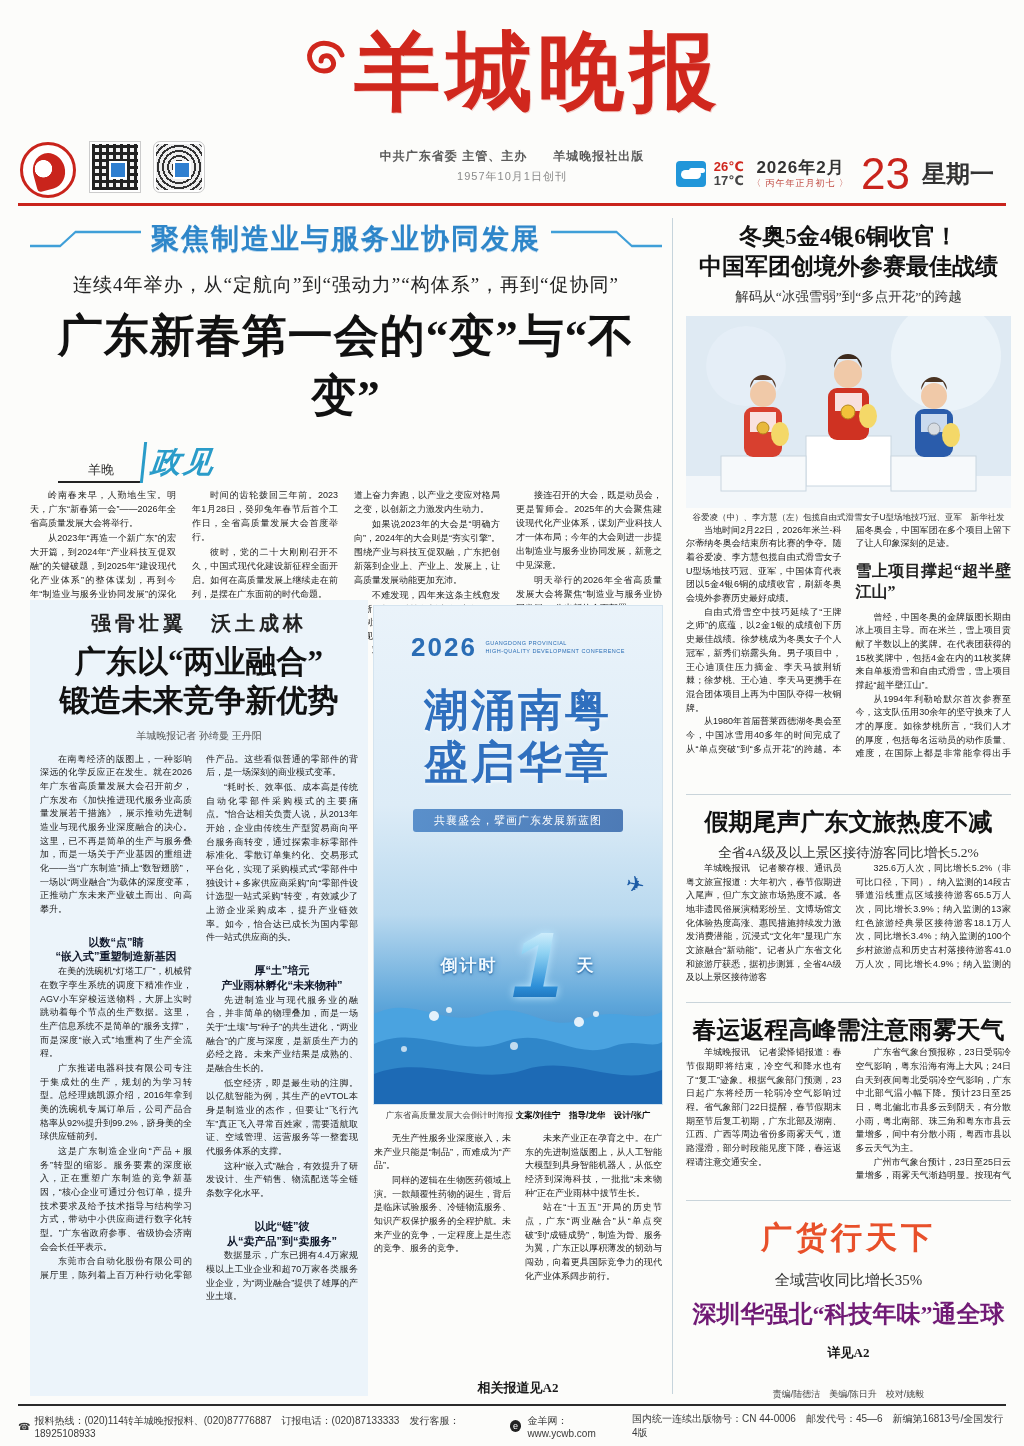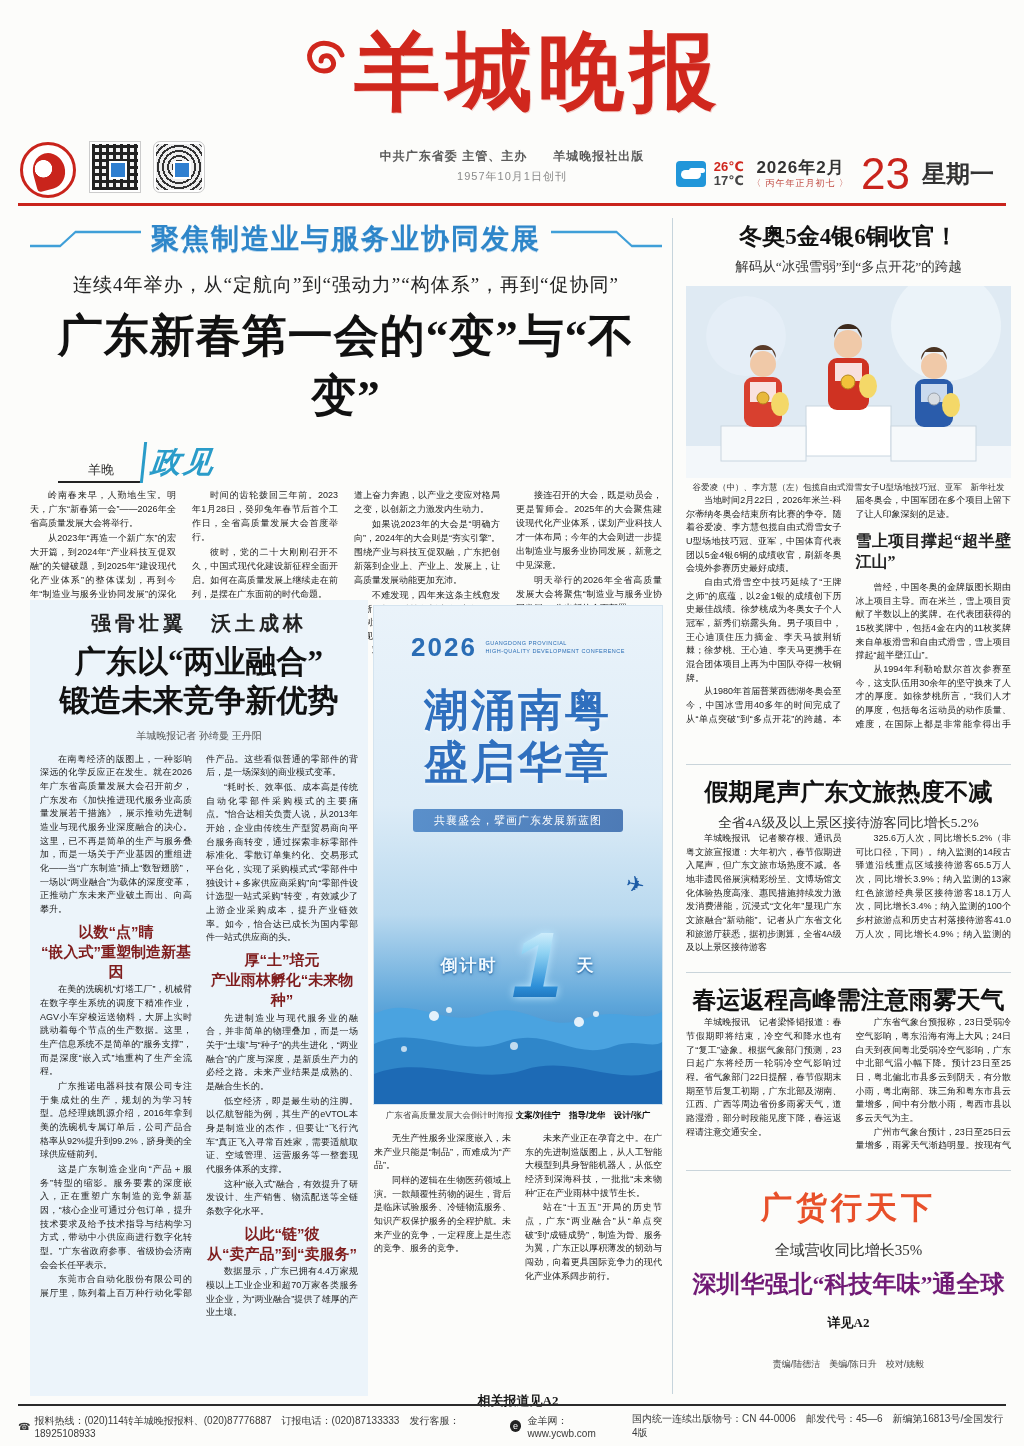--- a/index.html
+++ b/index.html
@@ -52,40 +52,40 @@
   .lead-body { columns:4; column-gap:16px; height:178px; overflow:hidden; font-size:9px; line-height:1.55; text-align:justify; color:#222; }
   .lead-body p, .colbody p { text-indent:2em; margin-bottom:1px; }
 
   
   .fusion { position:absolute; left:30px; top:600px; width:338px; height:796px; background:#ecf4fa; padding:10px 10px 8px 10px; }
   .fusion-eyebrow { text-align:center; font-size:20px; font-weight:bold; letter-spacing:4px; color:#222; font-family:"Liberation Serif","DejaVu Serif",serif; }
   .fusion-h { text-align:center; font-family:"Liberation Serif","DejaVu Serif",serif; font-size:31px; font-weight:bold; color:#111; line-height:1.25; margin-top:6px; }
   .fusion-byline { text-align:center; font-size:10px; color:#555; margin:8px 0 10px; }
   .colbody { columns:2; column-gap:14px; font-size:9px; line-height:1.52; text-align:justify; color:#222; overflow:hidden; }
   .fusion .colbody { height:618px; }
-  .bluesub { text-align:center; font-size:15px; font-weight:bold; color:#7f1d1d; line-height:1.35; margin:5px 0 8px; text-indent:0 !important; break-inside:avoid; }
+  .bluesub { text-align:center; font-size:11px; font-weight:bold; color:#0f172a; line-height:1.35; margin:18px 0 8px; text-indent:0 !important; break-inside:avoid; }
 
   
   .centercol { position:absolute; left:374px; top:606px; width:288px; height:790px; }
   .poster { position:relative; width:288px; height:498px; background:linear-gradient(180deg,#eaf3fa 0%,#ddecf7 40%,#b9d9ef 62%,#5ea6da 80%,#1e69b2 100%); overflow:hidden; box-shadow:0 0 0 1px #d5e4ef; }
   .poster-head { text-align:center; margin-top:26px; color:#2a6db5; }
   .poster-year { font-size:26px; font-weight:bold; letter-spacing:2px; display:inline-block; vertical-align:middle; }
   .poster-en { display:inline-block; vertical-align:middle; text-align:left; font-size:5.5px; letter-spacing:.5px; margin-left:4px; line-height:1.4; }
   .poster-cn { font-size:17px; font-weight:bold; letter-spacing:3px; margin-top:2px; }
   .poster-big { text-align:center; font-size:44px; font-weight:bold; color:#2f6fbe; letter-spacing:3px; line-height:1.18; margin-top:22px; font-family:"Liberation Serif","DejaVu Serif",serif; text-shadow:0 2px 3px #ffffffaa; }
   .poster-pill { width:210px; margin:20px auto 0; background:linear-gradient(90deg,#3a79c0cc,#2b5fa6cc); color:#fff; font-size:11px; letter-spacing:1px; text-align:center; padding:4px 8px; border-radius:3px; }
   .poster-plane { position:absolute; right:18px; top:266px; font-size:22px; color:#1d5ca6; transform:rotate(12deg); }
   .countdown { position:absolute; left:0; top:318px; width:100%; display:flex; align-items:center; justify-content:center; gap:14px; color:#f2faff; text-shadow:0 0 6px #2c7cc0, 0 1px 2px #18528c; }
   .cd-label { font-size:17px; font-weight:bold; letter-spacing:2px; }
   .cd-num { font-size:92px; font-weight:bold; font-style:italic; line-height:.9; background:linear-gradient(180deg,#e9f8ff 0%,#8fd2f2 35%,#2d8fd8 75%,#1565ad 100%); -webkit-background-clip:text; background-clip:text; color:transparent; text-shadow:none; filter:drop-shadow(0 0 4px #bfe9ff); }
   .waves { position:absolute; bottom:0; left:0; width:100%; height:150px; }
   .poster-cap { font-size:8.5px; color:#444; margin:6px 0 10px; text-align:center; }
   .poster-cap b { color:#111; }
   .centercol .colbody { height:236px; }
-  .related { text-align:center; font-weight:bold; font-size:13px; font-family:"Liberation Serif","DejaVu Serif",serif; margin-top:24px; }
+  .related { text-align:center; font-weight:bold; font-size:13px; font-family:"Liberation Serif","DejaVu Serif",serif; margin-top:11px; }
 
   
   .rightcol { position:absolute; left:686px; top:222px; width:325px; }
   .r-h1 { text-align:center; font-family:"Liberation Serif","DejaVu Serif",serif; font-size:23px; font-weight:bold; line-height:1.3; color:#111; }
   .r-deck { text-align:center; font-size:13.5px; color:#333; margin-top:6px; font-family:"Liberation Serif","DejaVu Serif",serif; }
   .photo { position:relative; width:325px; height:192px; margin-top:10px; overflow:hidden; background:linear-gradient(180deg,#e9f1f8,#cfdde9); }
   .photo-cap { font-size:8.5px; color:#333; margin-top:4px; text-align:center; }
   .rbody { columns:2; column-gap:14px; font-size:9px; line-height:1.52; text-align:justify; color:#222; overflow:hidden; }
   .rbody p { text-indent:2em; }
   .rsub { font-size:16px; font-weight:bold; font-family:"Liberation Serif","DejaVu Serif",serif; line-height:1.3; margin:10px 0 8px; text-indent:0 !important; }
@@ -252,20 +252,21 @@
       <p>站在“十五五”开局的历史节点，广东“两业融合”从“单点突破”到“成链成势”，制造为骨、服务为翼，广东正以厚积薄发的韧劲与闯劲，向着更具国际竞争力的现代化产业体系阔步前行。</p>
     </div>
     <div class="related">相关报道见A2</div>
   </div>
 
   <div class="rightcol">
 
     <div>
       <div class="r-h1">
         <div>冬奥5金4银6铜收官！</div>
+        <div>中国军团创境外参赛最佳战绩</div>
       </div>
       <div class="r-deck">解码从“冰强雪弱”到“多点开花”的跨越</div>
       <div class="photo">
         <svg width="325" height="192" viewBox="0 0 325 192">
           <rect width="325" height="192" fill="#dfeaf3"></rect>
           <circle cx="260" cy="40" r="55" fill="#eef5fa" opacity=".8"></circle>
           <circle cx="60" cy="50" r="40" fill="#e6eff7" opacity=".8"></circle>
           <rect x="0" y="160" width="325" height="32" fill="#f3f7fa"></rect>
           <rect x="120" y="120" width="85" height="50" fill="#ffffff" stroke="#c9d6e0"></rect>
           <rect x="35" y="140" width="85" height="35" fill="#f6f9fb" stroke="#c9d6e0"></rect>

